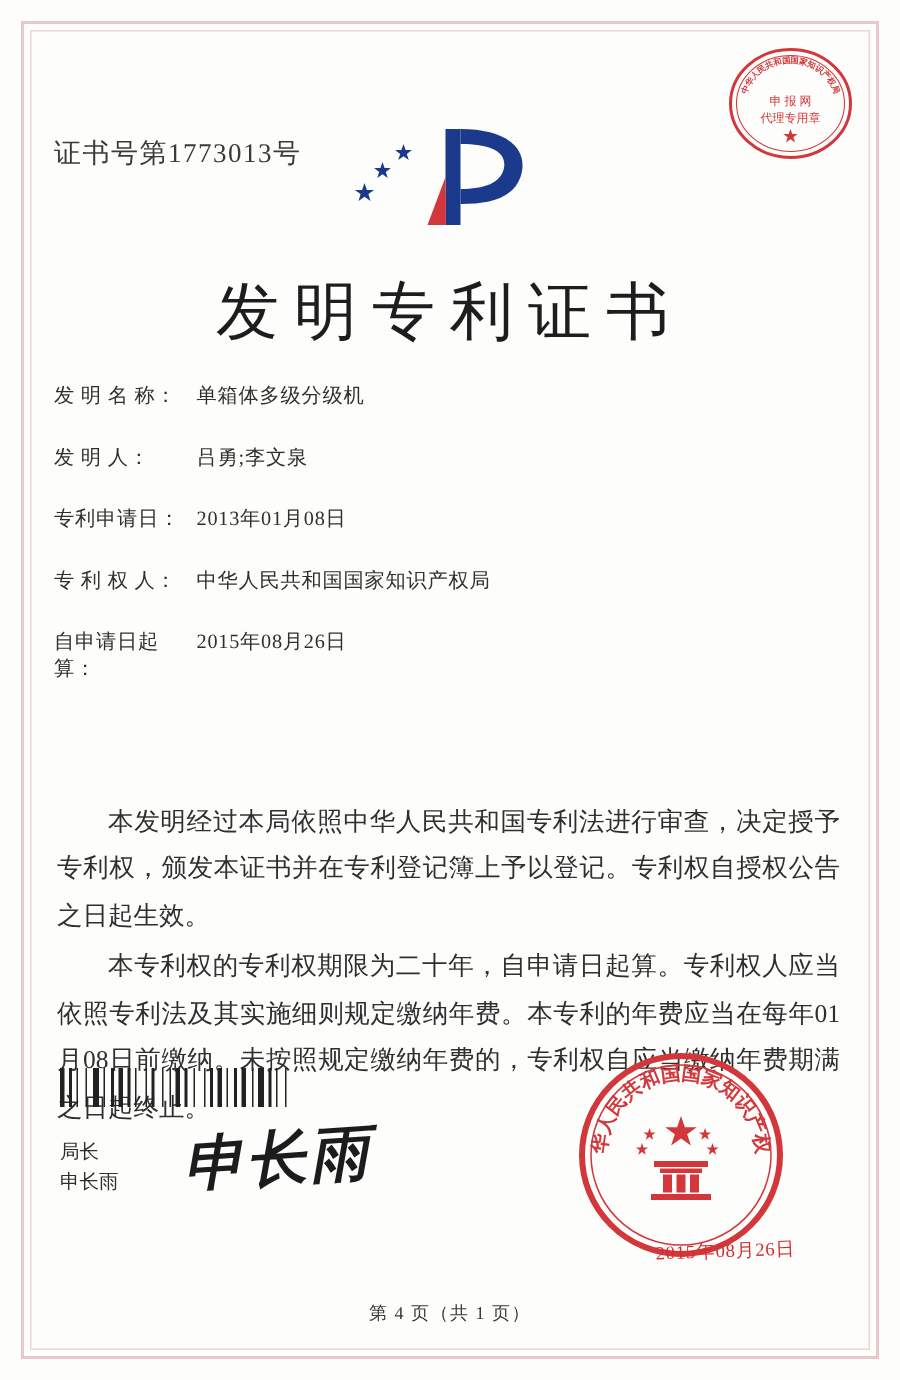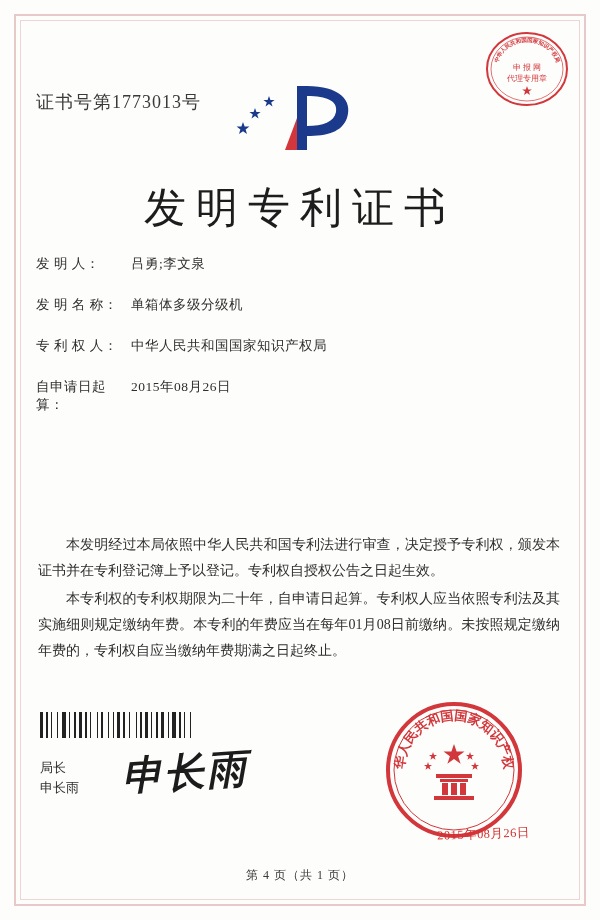--- a/index.html
+++ b/index.html
@@ -98,21 +98,21 @@
   .field-value {
     flex: 1 1 auto;
     letter-spacing: 0.5px;
   }
   
   .paragraphs {
     position: absolute;
     left: 2px;
     right: 4px;
     top: 492px;
-    font-size: 14px;
+    font-size: 17px;
     line-height: 1.85;
     color: #2f2f2f;
     text-align: justify;
   }
   .paragraphs p {
     margin: 0 0 2px 0;
     text-indent: 2em;
   }
   
   .barcode {
@@ -216,26 +216,30 @@
         <path d="M72 8 C 104 8, 118 22, 112 40 C 107 54, 92 58, 72 58 L72 48 C 88 48, 99 44, 101 34 C 103 23, 92 18, 72 18 Z" fill="#1b3a8c"></path>
         <path d="M50 72 L62 40 L62 72 Z" fill="#d2373c"></path>
         <path d="M54 72 L62 50 L62 72 Z" fill="#d2373c"></path>
       </svg>
     </div>
 
     <div class="title">发明专利证书</div>
 
     <div class="fields">
       <div class="field-row">
+        <div class="field-label">发 明 名 称：</div>
+        <div class="field-value">单箱体多级分级机</div>
+      </div>
+      <div class="field-row">
         <div class="field-label">发 明 人：</div>
         <div class="field-value">吕勇;李文泉</div>
       </div>
       <div class="field-row">
-        <div class="field-label">发 明 名 称：</div>
-        <div class="field-value">单箱体多级分级机</div>
+        <div class="field-label">专利申请日：</div>
+        <div class="field-value">2013年01月08日</div>
       </div>
       <div class="field-row">
         <div class="field-label">专 利 权 人：</div>
         <div class="field-value">中华人民共和国国家知识产权局</div>
       </div>
       <div class="field-row">
         <div class="field-label">自申请日起算：</div>
         <div class="field-value">2015年08月26日</div>
       </div>
     </div>

